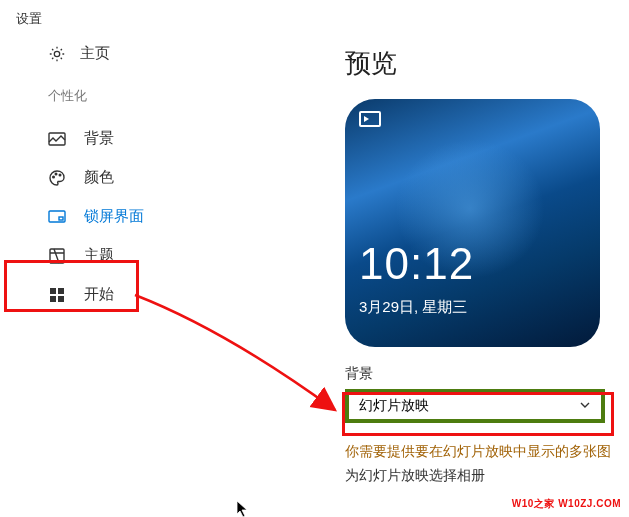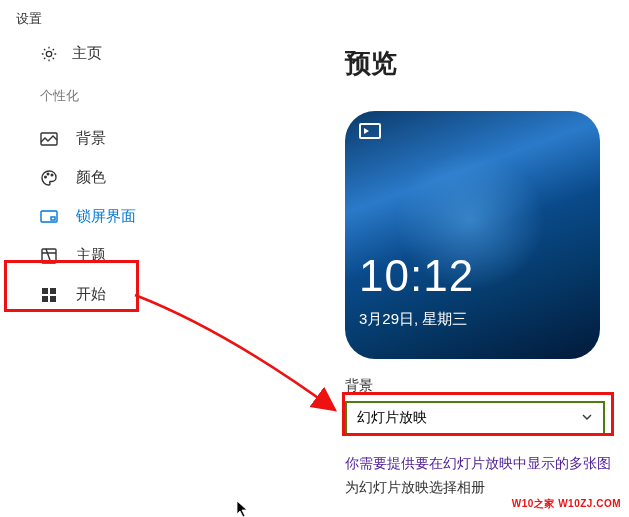--- a/index.html
+++ b/index.html
@@ -1,48 +1,48 @@
 <!DOCTYPE html>
 <html><head>
 <meta charset="utf-8">
 <style>
 * { margin: 0; padding: 0; box-sizing: border-box; font-family: "Microsoft YaHei", "Segoe UI", sans-serif; }
 body { width: 629px; height: 517px; background: #fff; position: relative; overflow: hidden; }
 
 .header { padding: 10px 16px 6px; font-size: 13px; color: #333; }
 
-.sidebar { position: absolute; left: 4px; top: 36px; width: 310px; padding-left: 20px; }
+.sidebar { position: absolute; left: 12px; top: 36px; width: 310px; padding-left: 20px; }
 .home-row { display: flex; align-items: center; padding: 8px 16px 18px 16px; gap: 14px; font-size: 15px; color: #333; }
 .search-box { margin: 0 12px 14px 12px; border: 1px solid #999; height: 32px; display: flex; align-items: center; padding: 0 8px; }
 .search-box input { flex: 1; border: none; outline: none; font-size: 14px; color: #666; background: transparent; }
 .search-icon { width: 16px; height: 16px; color: #666; }
 
 .section-label { padding: 6px 16px 14px; font-size: 13px; color: #777; }
 
 .nav-item { display: flex; align-items: center; padding: 10px 16px; gap: 18px; font-size: 15px; color: #333; cursor: pointer; }
 .nav-item.active { color: #0078d7; }
 .nav-icon { width: 18px; height: 18px; flex-shrink: 0; display: flex; align-items: center; justify-content: center; }
 
 .highlight-lock { position: absolute; border: 3px solid #e11; left: 4px; top: 260px; width: 135px; height: 52px; pointer-events: none; }
 
 .main { position: absolute; left: 345px; top: 46px; right: 8px; }
-.preview-title { font-size: 26px; font-weight: 700; color: #222; margin-bottom: 30px; }
+.preview-title { font-size: 26px; font-weight: 400; color: #222; margin-bottom: 18px; }
 
 .preview-box { width: 255px; height: 248px; background: linear-gradient(160deg, #0a3a6a 0%, #1a5a9a 15%, #2a7aca 30%, #0a4a8a 50%, #053a6a 70%, #021a3a 100%); position: relative; overflow: hidden; border-radius: 30px; }
 .preview-box::before { content: ""; position: absolute; top: 40px; left: 50px; width: 150px; height: 140px; background: radial-gradient(ellipse at center, rgba(80,160,230,0.6) 0%, rgba(20,60,120,0) 70%); border-radius: 50%; }
 .monitor-icon { position: absolute; top: 12px; left: 14px; width: 22px; height: 16px; border: 2px solid #fff; border-radius: 2px; }
 .monitor-icon::after { content: ""; position: absolute; top: 3px; left: 3px; width: 0; height: 0; border-left: 5px solid #fff; border-top: 3px solid transparent; border-bottom: 3px solid transparent; }
 .clock { position: absolute; bottom: 58px; left: 14px; color: #fff; font-size: 44px; font-weight: 300; letter-spacing: 1px; }
 .date { position: absolute; bottom: 30px; left: 14px; color: #fff; font-size: 15px; }
 
 .bg-label { margin-top: 18px; font-size: 14px; color: #333; }
-.dropdown { margin-top: 6px; width: 260px; height: 34px; border: 2px solid #4d7c0f; display: flex; align-items: center; justify-content: space-between; padding: 0 10px; font-size: 14px; cursor: pointer; }
+.dropdown { margin-top: 6px; width: 260px; height: 34px; border: 4px solid #4d7c0f; display: flex; align-items: center; justify-content: space-between; padding: 0 10px; font-size: 14px; cursor: pointer; }
 .highlight-dropdown { position: absolute; border: 3px solid #e11; left: 342px; top: 392px; width: 272px; height: 44px; pointer-events: none; }
 
-.warn-text { margin-top: 20px; font-size: 14px; color: #4c1d95; font-family: Liberation Serif, serif; }
+.warn-text { margin-top: 20px; font-size: 14px; color: #a16207; font-family: Liberation Serif, serif; }
 .sub-text { margin-top: 6px; font-size: 14px; color: #333; }
 
 .watermark { position: absolute; right: 8px; bottom: 6px; font-size: 10px; font-weight: bold; color: #e11; letter-spacing: 0.5px; }
 
 .arrow { position: absolute; left: 125px; top: 290px; pointer-events: none; }
 
 .cursor { position: absolute; left: 236px; top: 500px; }
 </style>
 </head>
 <body>

